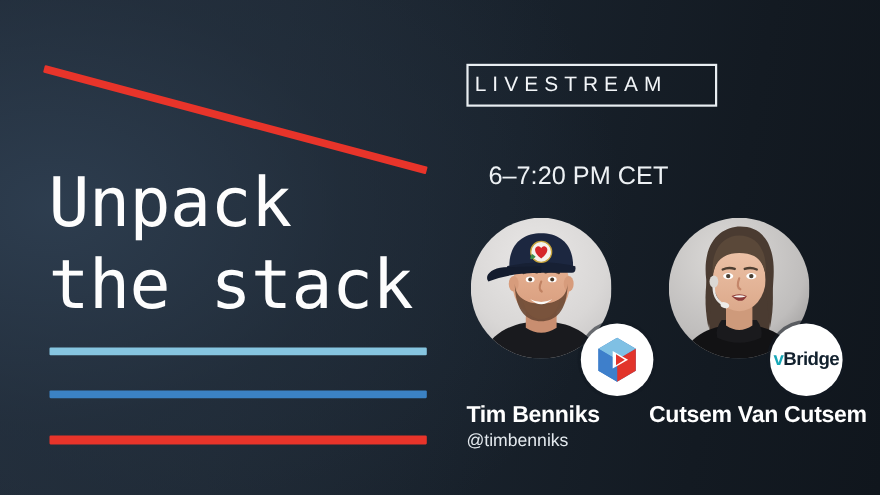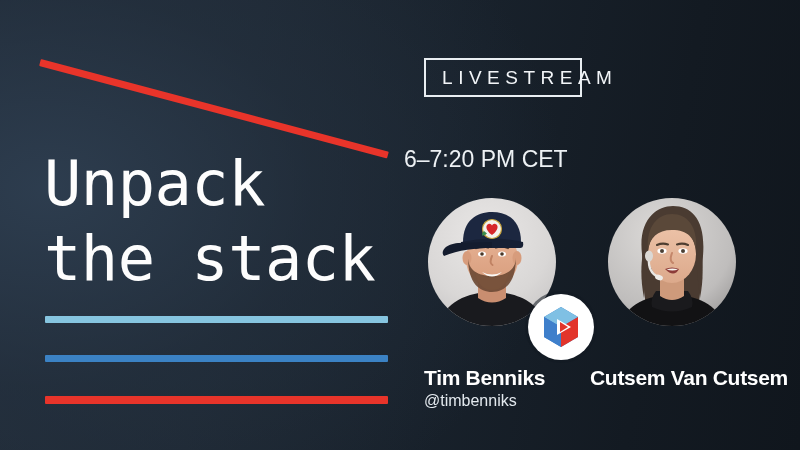--- a/index.html
+++ b/index.html
@@ -27,34 +27,34 @@
     white-space:pre;
   }
   .title-l1{top:153px;font-size:62px;line-height:62px;}
   .title-l2{top:228px;font-size:62px;line-height:62px;}
 
   
   .bar{position:absolute;left:45px;width:343px;border-radius:1px;}
 
   
   .live-badge{
-    position:absolute;left:424px;top:58px;width:158px;height:39px;
+    position:absolute;left:424px;top:58px;width:228px;height:39px;
     border:2px solid #E9EEF2;box-sizing:border-box;
-    display:flex;align-items:center;justify-content:center;padding-left:48px;
+    display:flex;align-items:center;
   }
   .live-badge span{
     color:#F2F5F8;font-size:19px;font-weight:400;letter-spacing:5.5px;
     text-indent:5.5px;font-family:"Liberation Sans",sans-serif;
   }
   .date-line{
     position:absolute;left:424px;top:112px;
     color:#FFFFFF;font-size:26px;font-weight:700;letter-spacing:-0.3px;
   }
   .time-line{
-    position:absolute;left:404px;top:146px;
+    position:absolute;left:444px;top:146px;
     color:#EDF1F4;font-size:23px;font-weight:400;letter-spacing:0px;text-align:right;
   }
 
   
   .avatar{
     position:absolute;width:128px;height:128px;border-radius:50%;
     overflow:hidden;
   }
   #avatar-tim{left:428px;top:198px;}
   #avatar-elian{left:608px;top:198px;}
@@ -210,19 +210,22 @@
       <path d="M57 71 q7 -3 14 0 q-5 9 -14 0 Z" fill="#8C3B38"></path>
       <path d="M58.5 71.5 q6 -2 11.5 0 q-5.5 2 -11.5 0 Z" fill="#F6F3EE"></path>
 
       <path d="M41 60 C40 70 44 76 50 79" stroke="#E8E6E3" stroke-width="2.2" fill="none" stroke-linecap="round"></path>
       <ellipse cx="51" cy="79.5" rx="4" ry="2.6" fill="#EDEBE8" transform="rotate(18 51 79.5)"></ellipse>
 
       <ellipse cx="41" cy="58" rx="4" ry="5.5" fill="#DBD8D4"></ellipse>
     </svg>
   </div>
 
+  <div class="logo-badge" id="badge-elian">
+    <div class="vb"><span class="vb-v">v</span><span class="vb-rest">Bridge</span></div>
+  </div>
 
   <div class="sp-name" id="name-tim">Tim Benniks</div>
   <div class="sp-handle" id="handle-tim">@timbenniks</div>
 
   <div class="sp-name" id="name-elian">Cutsem Van Cutsem</div>
 
 </div>
 
 </body></html>

